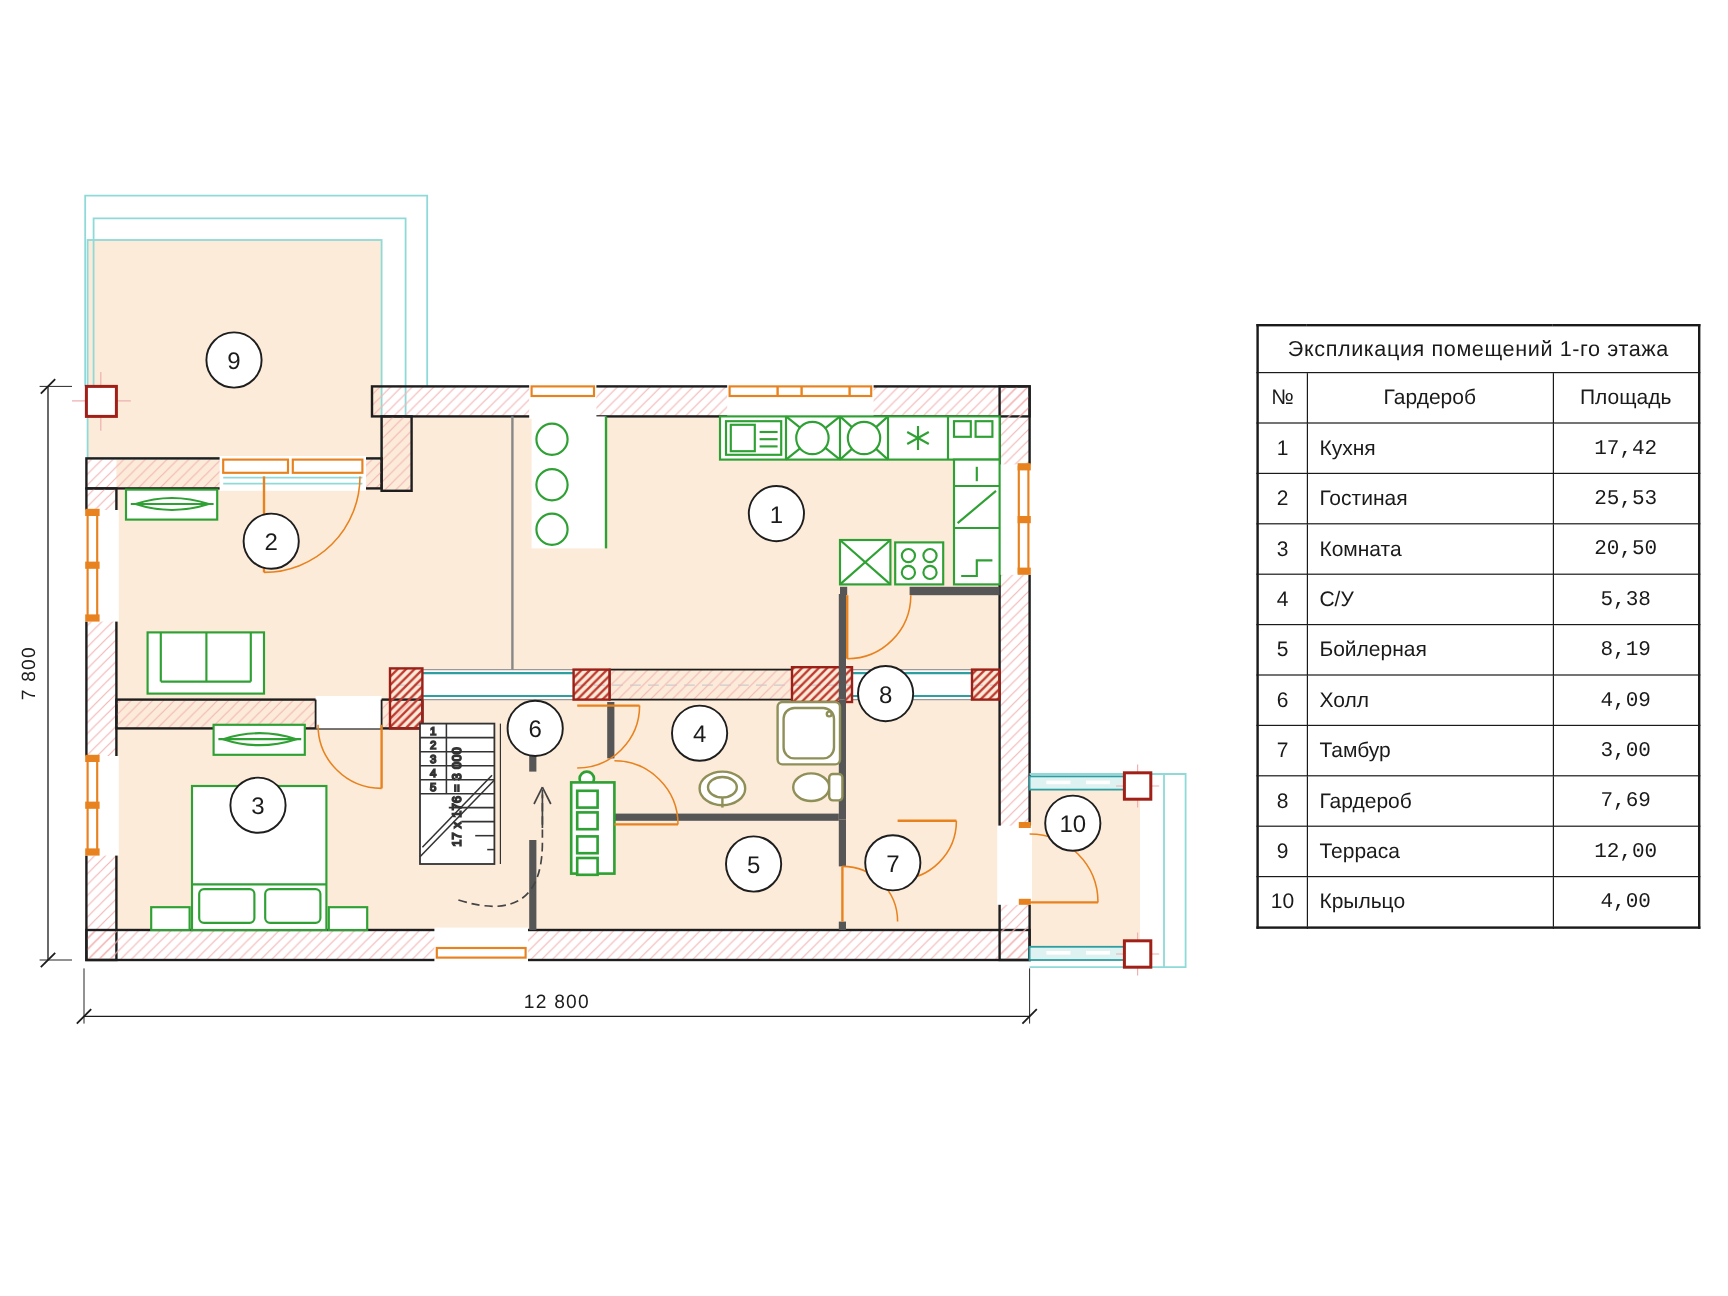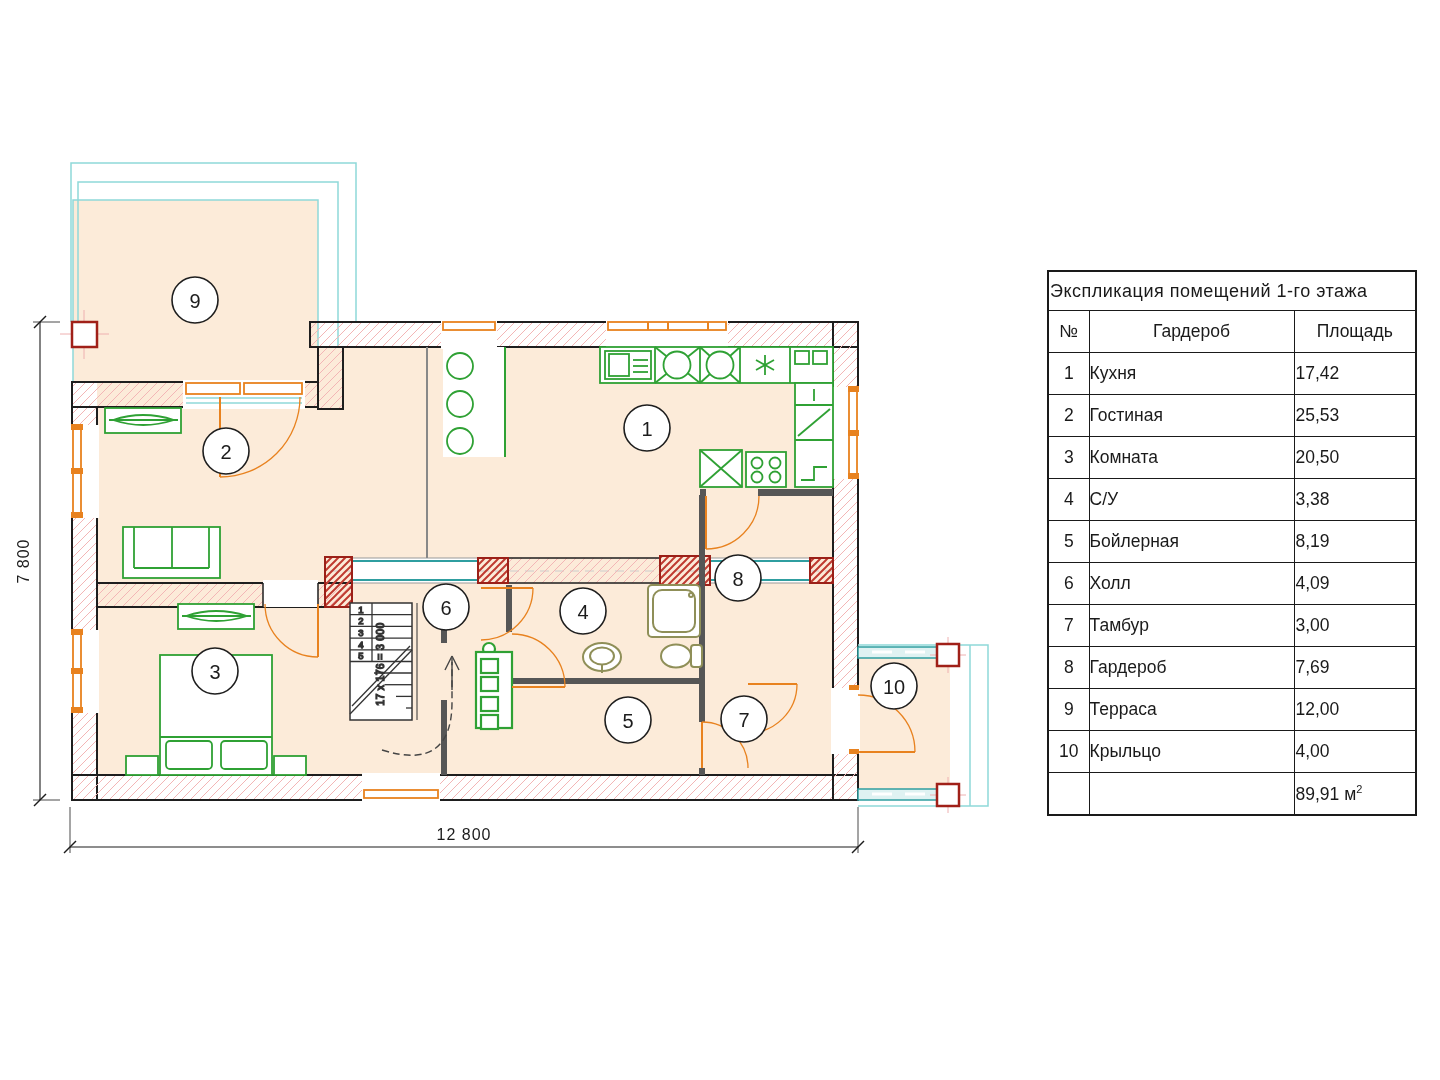--- a/index.html
+++ b/index.html
@@ -8,25 +8,25 @@
   .plan-svg{position:absolute;left:0;top:0;}
   svg text{font-family:"Liberation Sans",sans-serif;fill:#1c1c1c;}
   .room-num{font-size:20px;}
   .dim-text{font-size:16px;letter-spacing:1px;}
   .stair-num{font-size:9.5px;}
   .stair-note{font-size:10.5px;letter-spacing:0.3px;}
 
   .expl{position:absolute;left:1047px;top:270px;}
   .expl table{border-collapse:collapse;table-layout:fixed;width:368px;border:2px solid #1a1a1a;}
   .expl td{border:1px solid #1a1a1a;height:39px;font-size:17.5px;overflow:hidden;white-space:nowrap;}
-  .expl .t-title td{font-size:18px;letter-spacing:0.5px;height:36px;}
+  .expl .t-title td{text-align:center;font-size:18px;letter-spacing:0.5px;height:36px;}
   .expl .t-head td{text-align:center;}
   .expl td.c-num{text-align:center;}
-  .expl td.c-name{padding-left:0;}
-  .expl td.c-area{}
+  .expl td.c-name{padding-left:10px;}
+  .expl td.c-area{text-align:center;font-family:Liberation Mono, monospace;}
   .expl sup{font-size:11px;}
 </style>
 </head>
 <body>
 
 <div class="canvas">
 
 <svg class="plan-svg" width="1440" height="1080" viewBox="0 0 1440 1080">
   <defs>
     <pattern id="hatch" width="9" height="9" patternUnits="userSpaceOnUse">
@@ -400,21 +400,21 @@
       <td class="c-area">25,53</td>
     </tr>
     <tr>
       <td class="c-num">3</td>
       <td class="c-name">Комната</td>
       <td class="c-area">20,50</td>
     </tr>
     <tr>
       <td class="c-num">4</td>
       <td class="c-name">С/У</td>
-      <td class="c-area">3,38</td>
+      <td class="c-area">5,38</td>
     </tr>
     <tr>
       <td class="c-num">5</td>
       <td class="c-name">Бойлерная</td>
       <td class="c-area">8,19</td>
     </tr>
     <tr>
       <td class="c-num">6</td>
       <td class="c-name">Холл</td>
       <td class="c-area">4,09</td>
@@ -432,22 +432,17 @@
     <tr>
       <td class="c-num">9</td>
       <td class="c-name">Терраса</td>
       <td class="c-area">12,00</td>
     </tr>
     <tr>
       <td class="c-num">10</td>
       <td class="c-name">Крыльцо</td>
       <td class="c-area">4,00</td>
     </tr>
-    <tr>
-      <td class="c-num"></td>
-      <td class="c-name"></td>
-      <td class="c-area"><span>89,91</span>&nbsp;<span>м</span><sup>2</sup></td>
-    </tr>
   </tbody>
       </table>
 </div>
 
 </div>
 
 </body></html>

